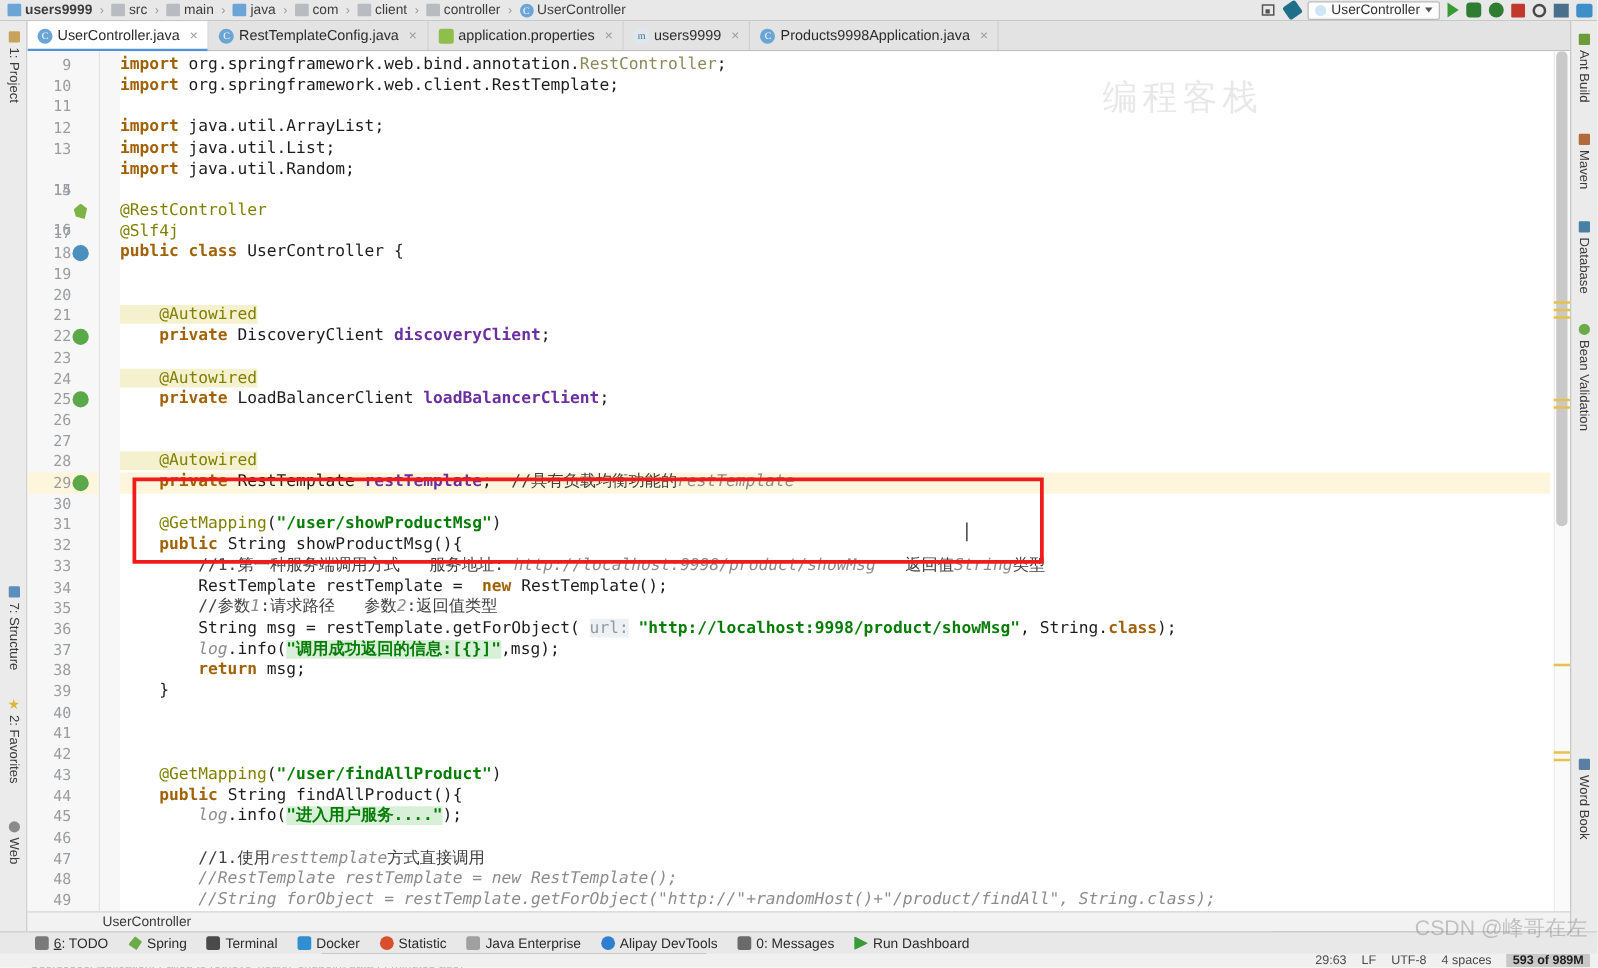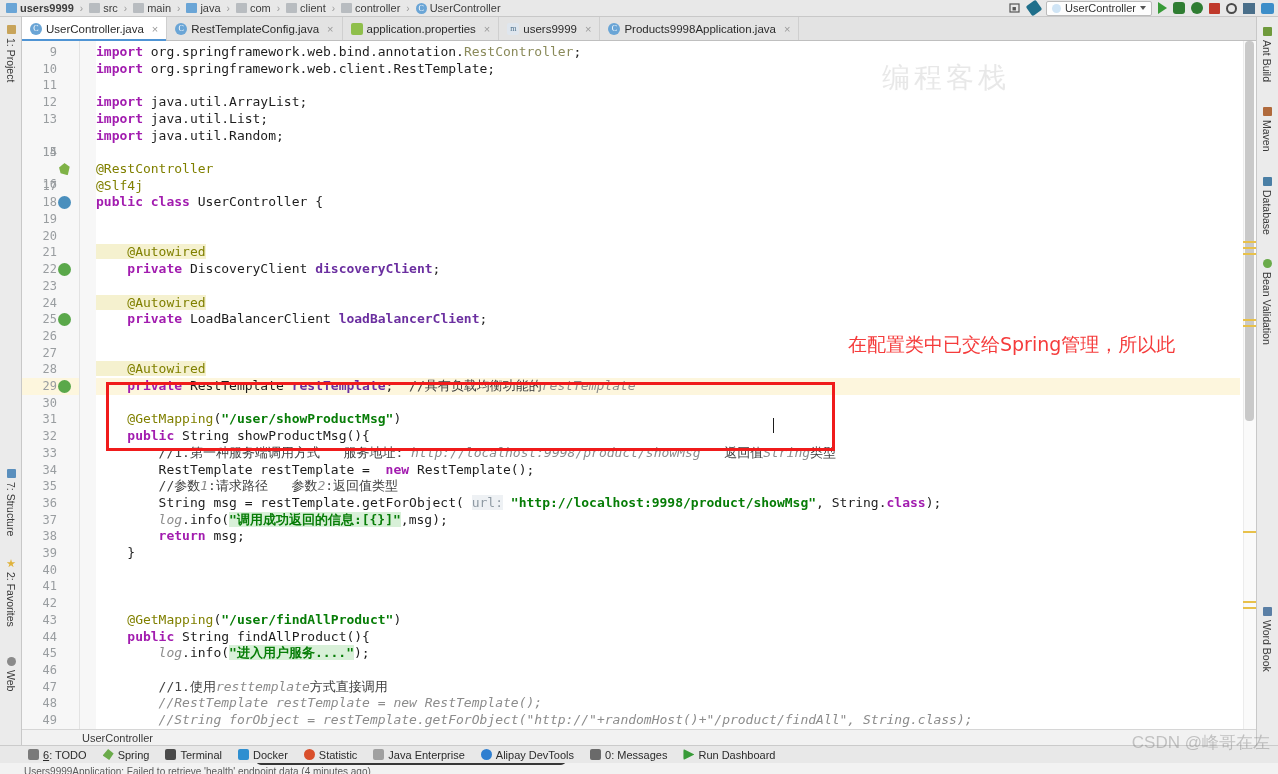--- a/index.html
+++ b/index.html
@@ -140,21 +140,21 @@
   }
   .gmark { position: absolute; left: 36px; width: 13px; height: 13px; border-radius: 50%; }
   .gmark.bean { background: #5aa84a; }
   .gmark.ifc  { background: #4a8fbd; }
   .gmark.leaf { background: #7fb246; clip-path: polygon(50% 0,90% 30%,75% 95%,20% 80%,8% 35%); }
 
   .cline { position: absolute; left: 0; right: 0; height: 16.7px; }
   .hl-row { position: absolute; left: 0; right: 0; height: 16.7px; background: #fdf6dd; }
 
   
-  .kw   { color: #a21caf; font-weight: bold; text-align: right; }
+  .kw   { color: #a16207; font-weight: bold; text-align: right; }
   .pln  { color: #1d1d1d; }
   .ann  { color: #808000; background: #f5f1cf; }
   .annp { color: #808000; }
   .str  { color: #077d07; font-weight: bold; }
   .cmt  { color: #8c8c8c; font-style: italic; }
   .cmtz { color: #404040; }
   .fld  { color: #6b2fa0; font-weight: bold; }
   .hint { color: #8f9aa3; background:#eef1f4; }
   .cls  { color: #8a8a5a; }
   .strh { color: #077d07; background:#d8f0d8; font-weight: bold; }
@@ -462,21 +462,20 @@
       <div class="mark" style="top:212px;background:#e8c14a"></div>
       <div class="mark" style="top:278px;background:#e8c14a"></div>
       <div class="mark" style="top:284px;background:#e8c14a"></div>
       <div class="mark" style="top:490px;background:#e8c14a"></div>
       <div class="mark" style="top:560px;background:#e8c14a"></div>
       <div class="mark" style="top:566px;background:#e8c14a"></div>
     </div>
   </div>
 
   <div class="annot">
-    <div>在配置类中已交给Spring管理，所以此</div>
   </div>
 
   <div class="classcrumb">
     <span>UserController</span>
   </div>
 
   <div class="eventlog">
     <div class="pill"></div>
     <div class="pill2"></div>
   </div>
@@ -514,15 +513,22 @@
         <span>0: Messages</span>
       </span>
       <span class="bbtn">
         <span class="bico rundash"></span>
         <span>Run Dashboard</span>
       </span>
     </div>
 
   <div class="errline">Users9999Application: Failed to retrieve 'health' endpoint data (4 minutes ago)</div>
 
+  <div class="statusline">
+    <span>29:63</span>
+    <span>LF</span>
+    <span>UTF-8</span>
+    <span>4 spaces</span>
+    <span class="smemory">593 of 989M</span>
+  </div>
 
   <div class="csdn">CSDN @峰哥在左</div>
 </div>
 
 </body></html>

